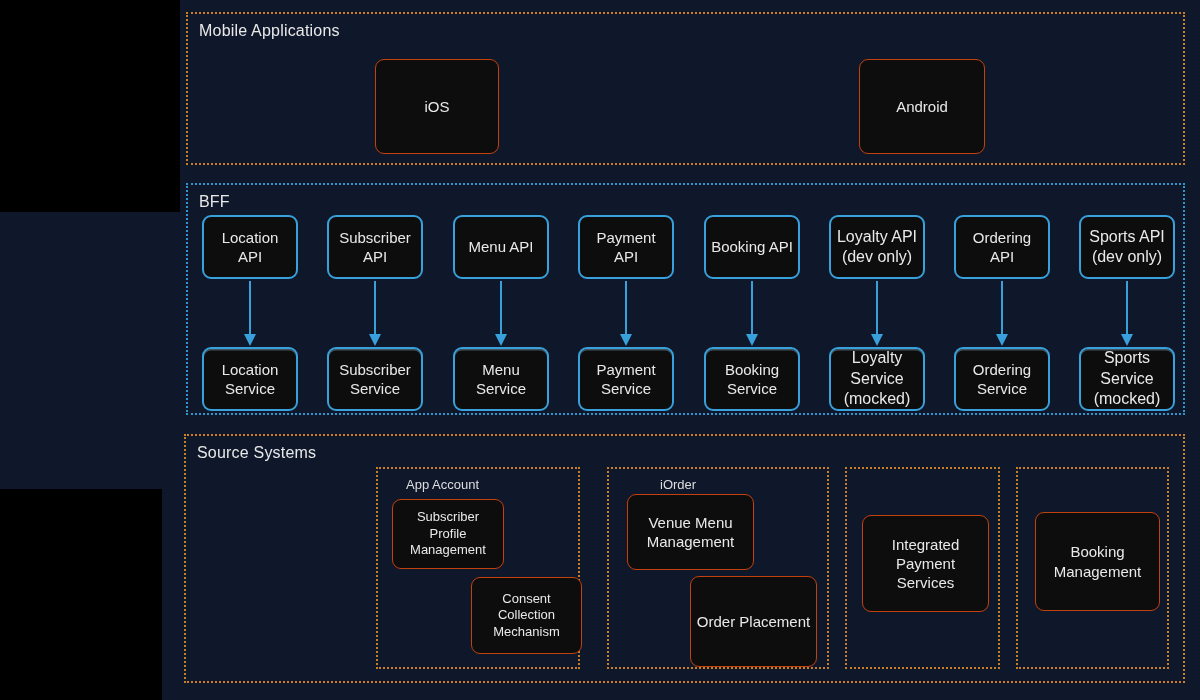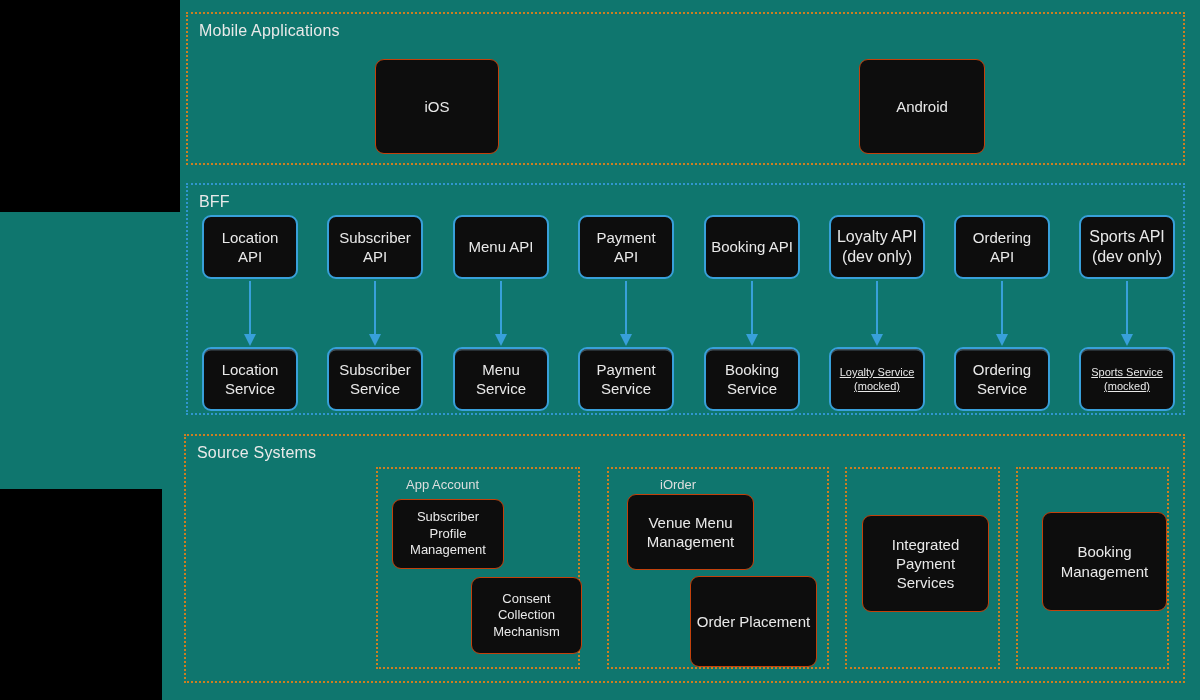--- a/index.html
+++ b/index.html
@@ -1,21 +1,21 @@
 <!DOCTYPE html>
 <html><head>
 <meta charset="utf-8">
 <title>Architecture Diagram</title>
 <style>
   html, body { margin: 0; padding: 0; background: #000; }
   .stage {
     position: relative;
     width: 1200px;
     height: 700px;
-    background: #0f766e;
+    background: #0f172a;
     overflow: hidden;
     font-family: "Liberation Sans", sans-serif;
     color: #e9e9e9;
     -webkit-font-smoothing: antialiased;
   }
   .black-strip { position: absolute; background: #000; }
   .strip-top { left: 0; top: 0; width: 180px; height: 212px; }
   .strip-bottom { left: 0; top: 489px; width: 162px; height: 211px; }
 
   .container { position: absolute; box-sizing: border-box; }
@@ -37,21 +37,21 @@
   .node {
     position: absolute; box-sizing: border-box;
     background: #0d0d0d; border-radius: 9px;
     display: flex; align-items: center; justify-content: center;
     text-align: center; line-height: 1.28;
     font-size: 15px; color: #e9e9e9; padding: 4px;
   }
   .node.orange { border: 1px solid #c2410c; }
   .node.blue   { border: 2px solid #38a0da; }
   .node.small-12 { font-size: 16px; }
-  .node.small-11 { font-size: 11px; text-decoration: underline; }
+  .node.small-11 { font-size: 16px; }
   .node.small-13 { font-size: 13px; }
   .service-row { box-shadow: inset 0 1.5px 0 rgba(170, 215, 240, 0.35); }
 
   .bff-col { position: absolute; width: 96px; }
   .bff-col .api-box     { left: 0; top: 0;   width: 96px; height: 64px; }
   .bff-col .service-box { left: 0; top: 132px; width: 96px; height: 64px; }
   .arrow { position: absolute; left: 50%; top: 64px; width: 14px; height: 68px;
            transform: translateX(-50%); }
   .arrow-line { position: absolute; left: 50%; top: 2px; width: 2px; height: 54px;
                 transform: translateX(-50%); background: #38a0da; }
@@ -212,19 +212,19 @@
 
     <div class="group" style="left:659px; top:31px; width:155px; height:202px;">
       <div class="group-label centered">Payments</div>
       <div class="node orange" style="left:15px; top:46px; width:127px; height:97px;">
         <span>Integrated Payment Services</span>
       </div>
     </div>
 
     <div class="group" style="left:830px; top:31px; width:153px; height:202px;">
       <div class="group-label centered">LiveRes</div>
-      <div class="node orange" style="left:24px; top:43px; width:125px; height:99px;">
+      <div class="node orange" style="left:17px; top:43px; width:125px; height:99px;">
         <span>Booking Management</span>
       </div>
     </div>
   </div>
 
 </div>
 
 </body></html>

